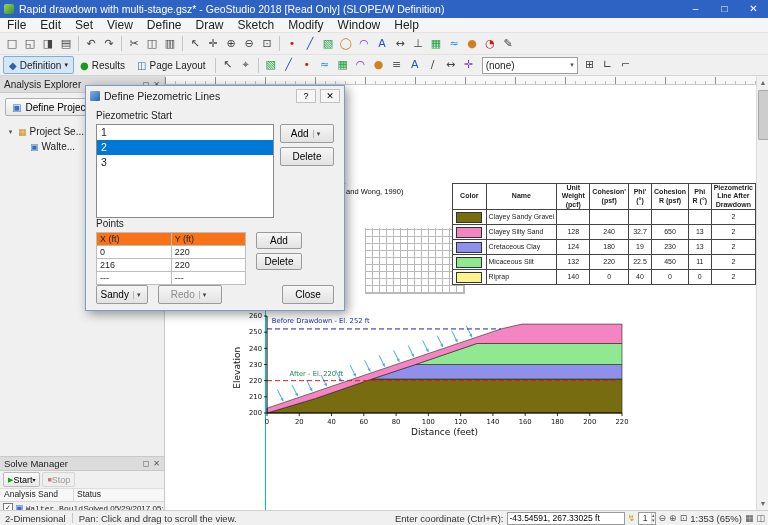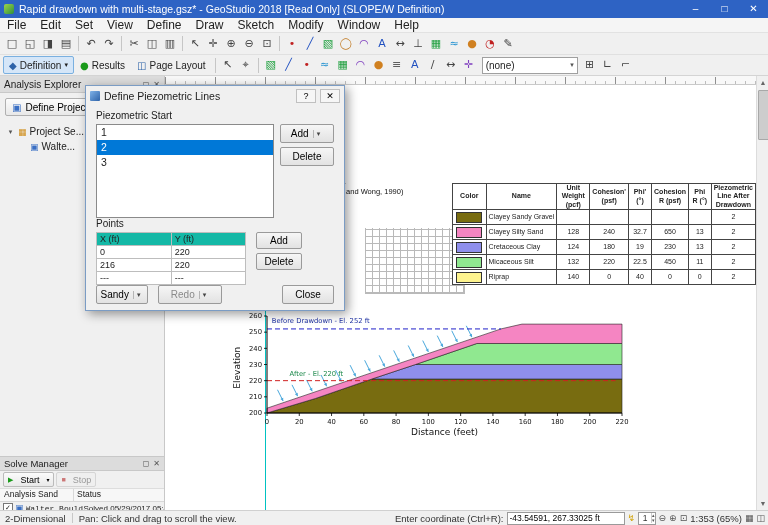--- a/index.html
+++ b/index.html
@@ -31,21 +31,21 @@
   .panel-head .ph-title{flex:1;}
   .ph-ico{font-family:"DejaVu Sans",sans-serif;font-size:8px;margin-left:4px;color:#555;}
   .dpbtn{display:inline-flex;align-items:center;gap:4px;margin:5px 0 0 5px;height:18px;padding:0 6px;
     background:linear-gradient(#fcfcfc,#e8e8e8);border:1px solid #b0b0b0;border-radius:2px;font-size:10px;font-family:inherit;}
   .tree{margin-top:8px;font-size:10px;}
   .tree-row{display:flex;align-items:center;height:15px;gap:3px;}
   .tw{width:9px;text-align:center;font-size:7px;color:#555;flex:none;}
   .tico{font-family:"DejaVu Sans",sans-serif;font-size:9px;flex:none;}
   .solve{position:absolute;left:0;top:456px;width:165px;height:54px;background:#f0f0f0;border-right:1px solid #c8c8c8;border-top:1px solid #c8c8c8;box-sizing:border-box;}
   .solve-tb{height:17px;display:flex;align-items:center;padding-left:3px;gap:2px;border-bottom:1px solid #ddd;}
-  .sbtn{display:flex;align-items:center;gap:7px;height:15px;padding:0 4px;border:1px solid #bbb;background:linear-gradient(#fbfbfb,#e9e9e9);font-size:9px;font-family:inherit;border-radius:2px;}
+  .sbtn{display:flex;align-items:center;gap:0;height:15px;padding:0 4px;border:1px solid #bbb;background:linear-gradient(#fbfbfb,#e9e9e9);font-size:9px;font-family:inherit;border-radius:2px;}
   .sbtn.disabled{color:#999;border-color:#d5d5d5;background:#efefef;}
   .solve-cols{display:flex;height:12px;font-size:8.5px;background:#f7f7f7;border-bottom:1px solid #d8d8d8;}
   .sc1{width:74px;border-right:1px solid #d8d8d8;padding-left:4px;box-sizing:border-box;}
   .sc2{flex:1;padding-left:3px;}
   .solve-row{display:flex;align-items:center;height:12px;font-size:8px;}
   .cb{width:8px;height:8px;border:1px solid #777;background:#fff;font-size:7px;line-height:8px;text-align:center;margin:0 2px 0 3px;flex:none;}
   .srow-name{width:58px;white-space:nowrap;overflow:hidden;font-family:Liberation Mono, monospace;}
   .srow-status{flex:1;white-space:nowrap;overflow:hidden;}
   
   .canvas{position:absolute;left:165px;top:76px;width:591px;height:434px;background:#fff;overflow:hidden;}
@@ -88,21 +88,21 @@
   .dlg-label{position:absolute;left:10px;font-size:10px;}
   .listbox{position:absolute;left:10px;top:38px;width:176px;height:92px;background:#fff;border:1px solid #8a8a8a;overflow:hidden;}
   .list-item{height:15px;line-height:15px;padding:0 4px;font-size:10.5px;}
   .list-item.sel{background:#0078d7;color:#fff;}
   .wbtn{position:absolute;height:19px;background:linear-gradient(#f6f6f6,#e2e2e2);border:1px solid #9a9a9a;
     font-size:10px;font-family:inherit;border-radius:2px;display:flex;align-items:center;justify-content:center;padding:0;}
   .wbtn .arr{border-left:1px solid #b5b5b5;margin-left:4px;padding:0 3px;font-size:7px;color:#444;}
   .wbtn.gray{color:#8a8a8a;}
   .pts{position:absolute;left:10px;top:146px;width:150px;border-collapse:collapse;background:#fff;font-size:9px;}
   .pts th,.pts td{border:1px solid #bdbdbd;height:12px;padding:0 3px;text-align:left;font-weight:normal;}
-  .pts th{background:#14b8a6;}
+  .pts th{background:#f97316;}
 </style>
 </head>
 <body>
 
 <div class="stage">
 
   <div class="titlebar">
     <span class="app-icon"></span>
     <span class="win-title">Rapid drawdown with multi-stage.gsz* - GeoStudio 2018 [Read Only] (SLOPE/W Definition)</span>
     <span class="win-ctrl">–</span>

